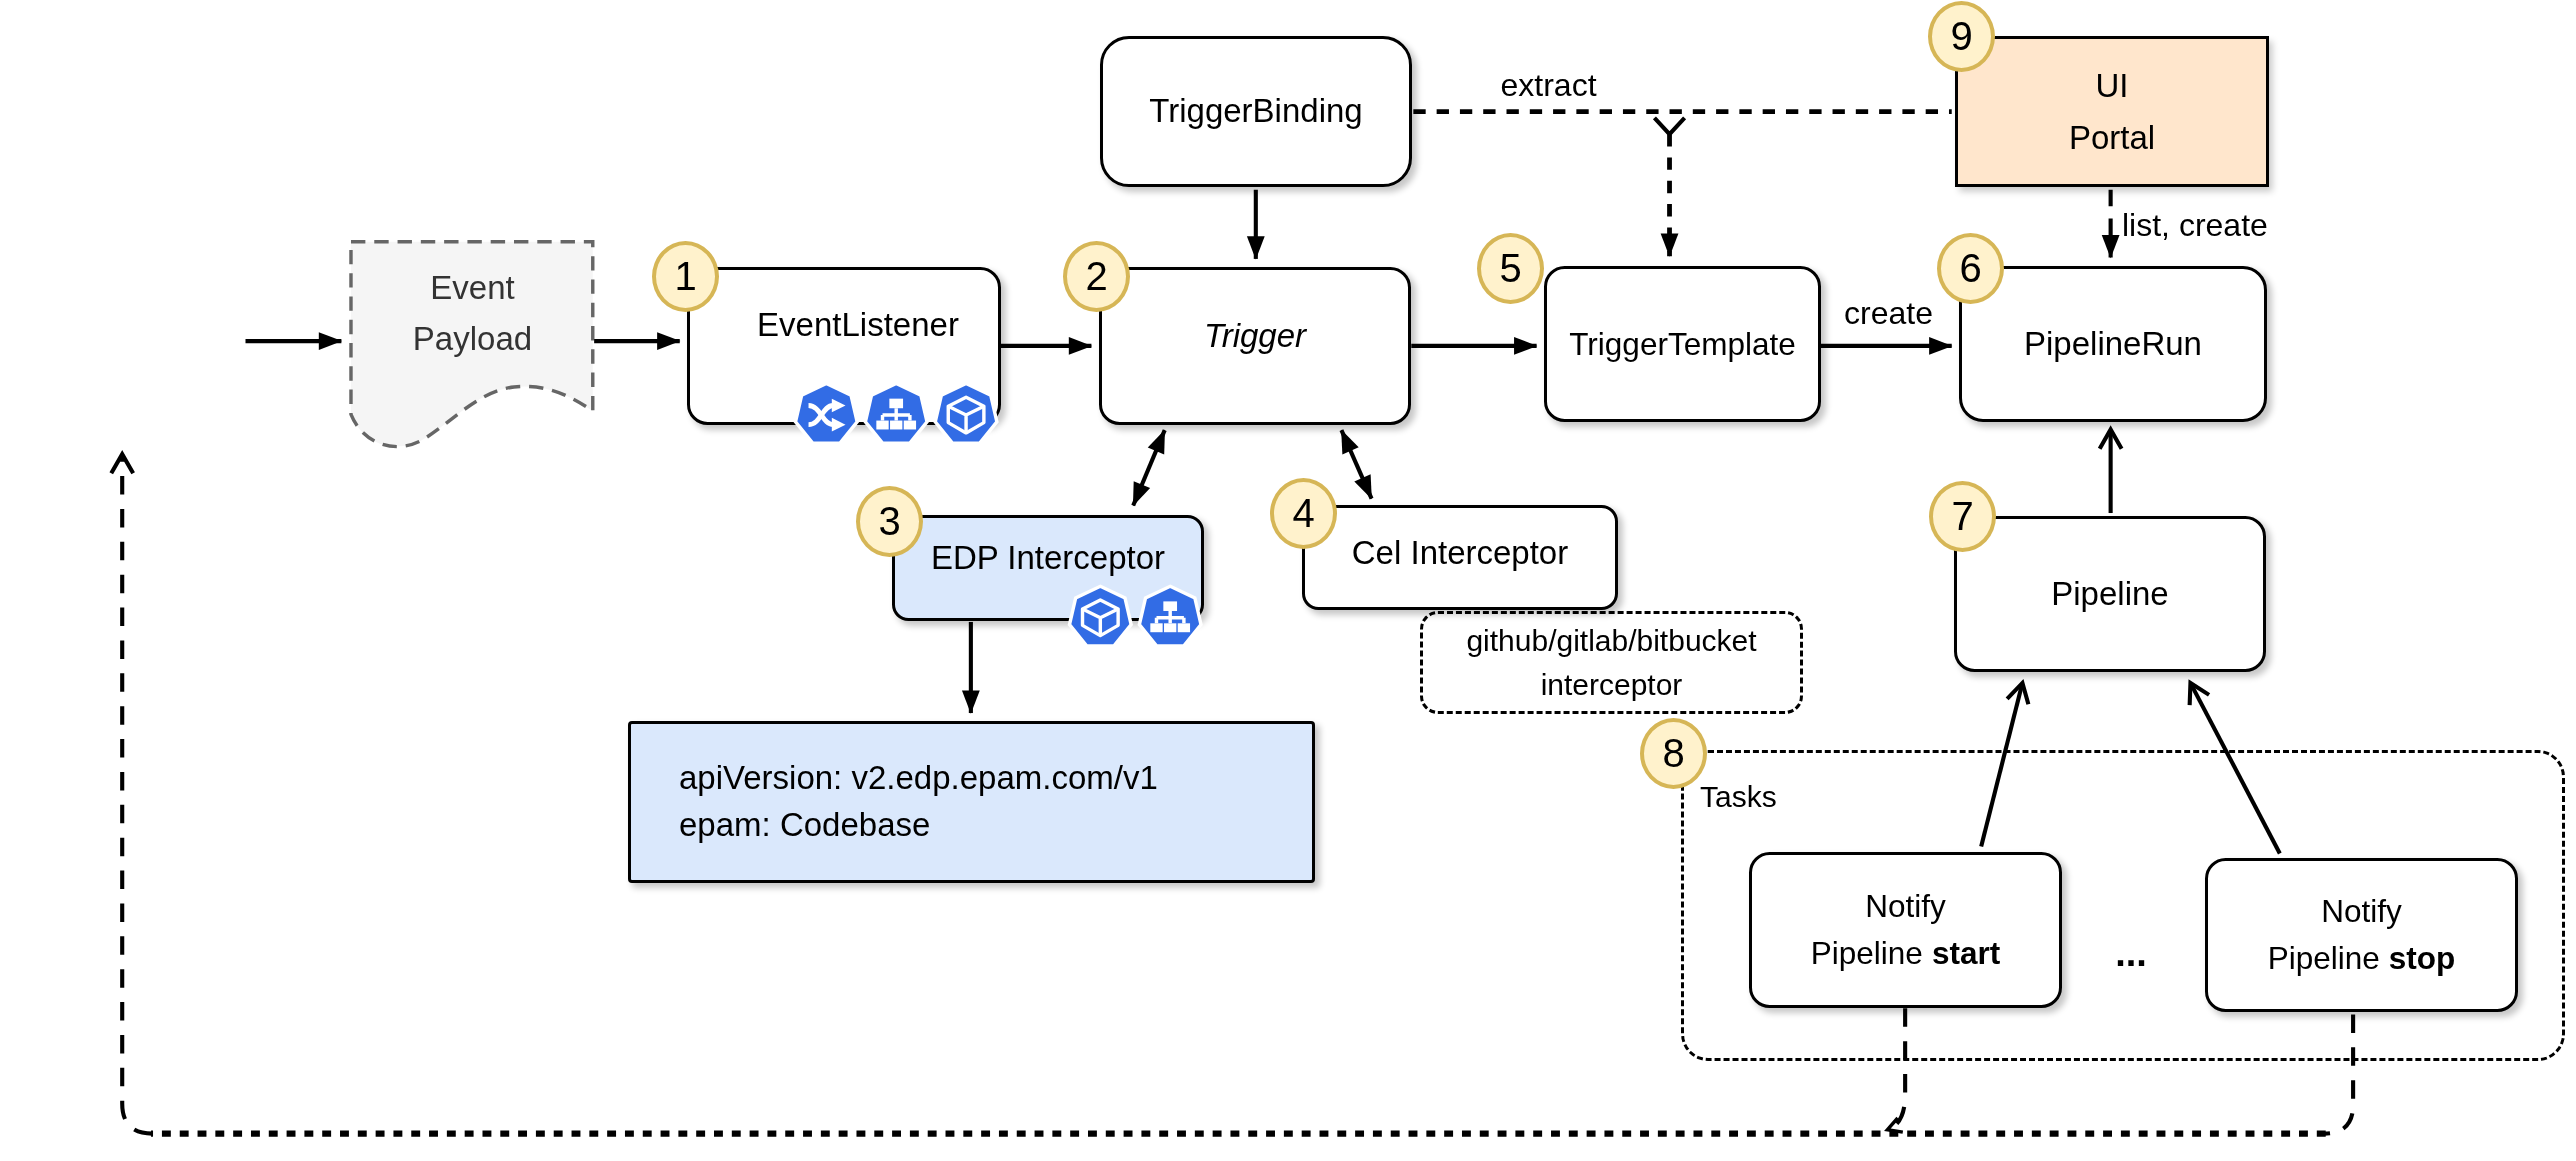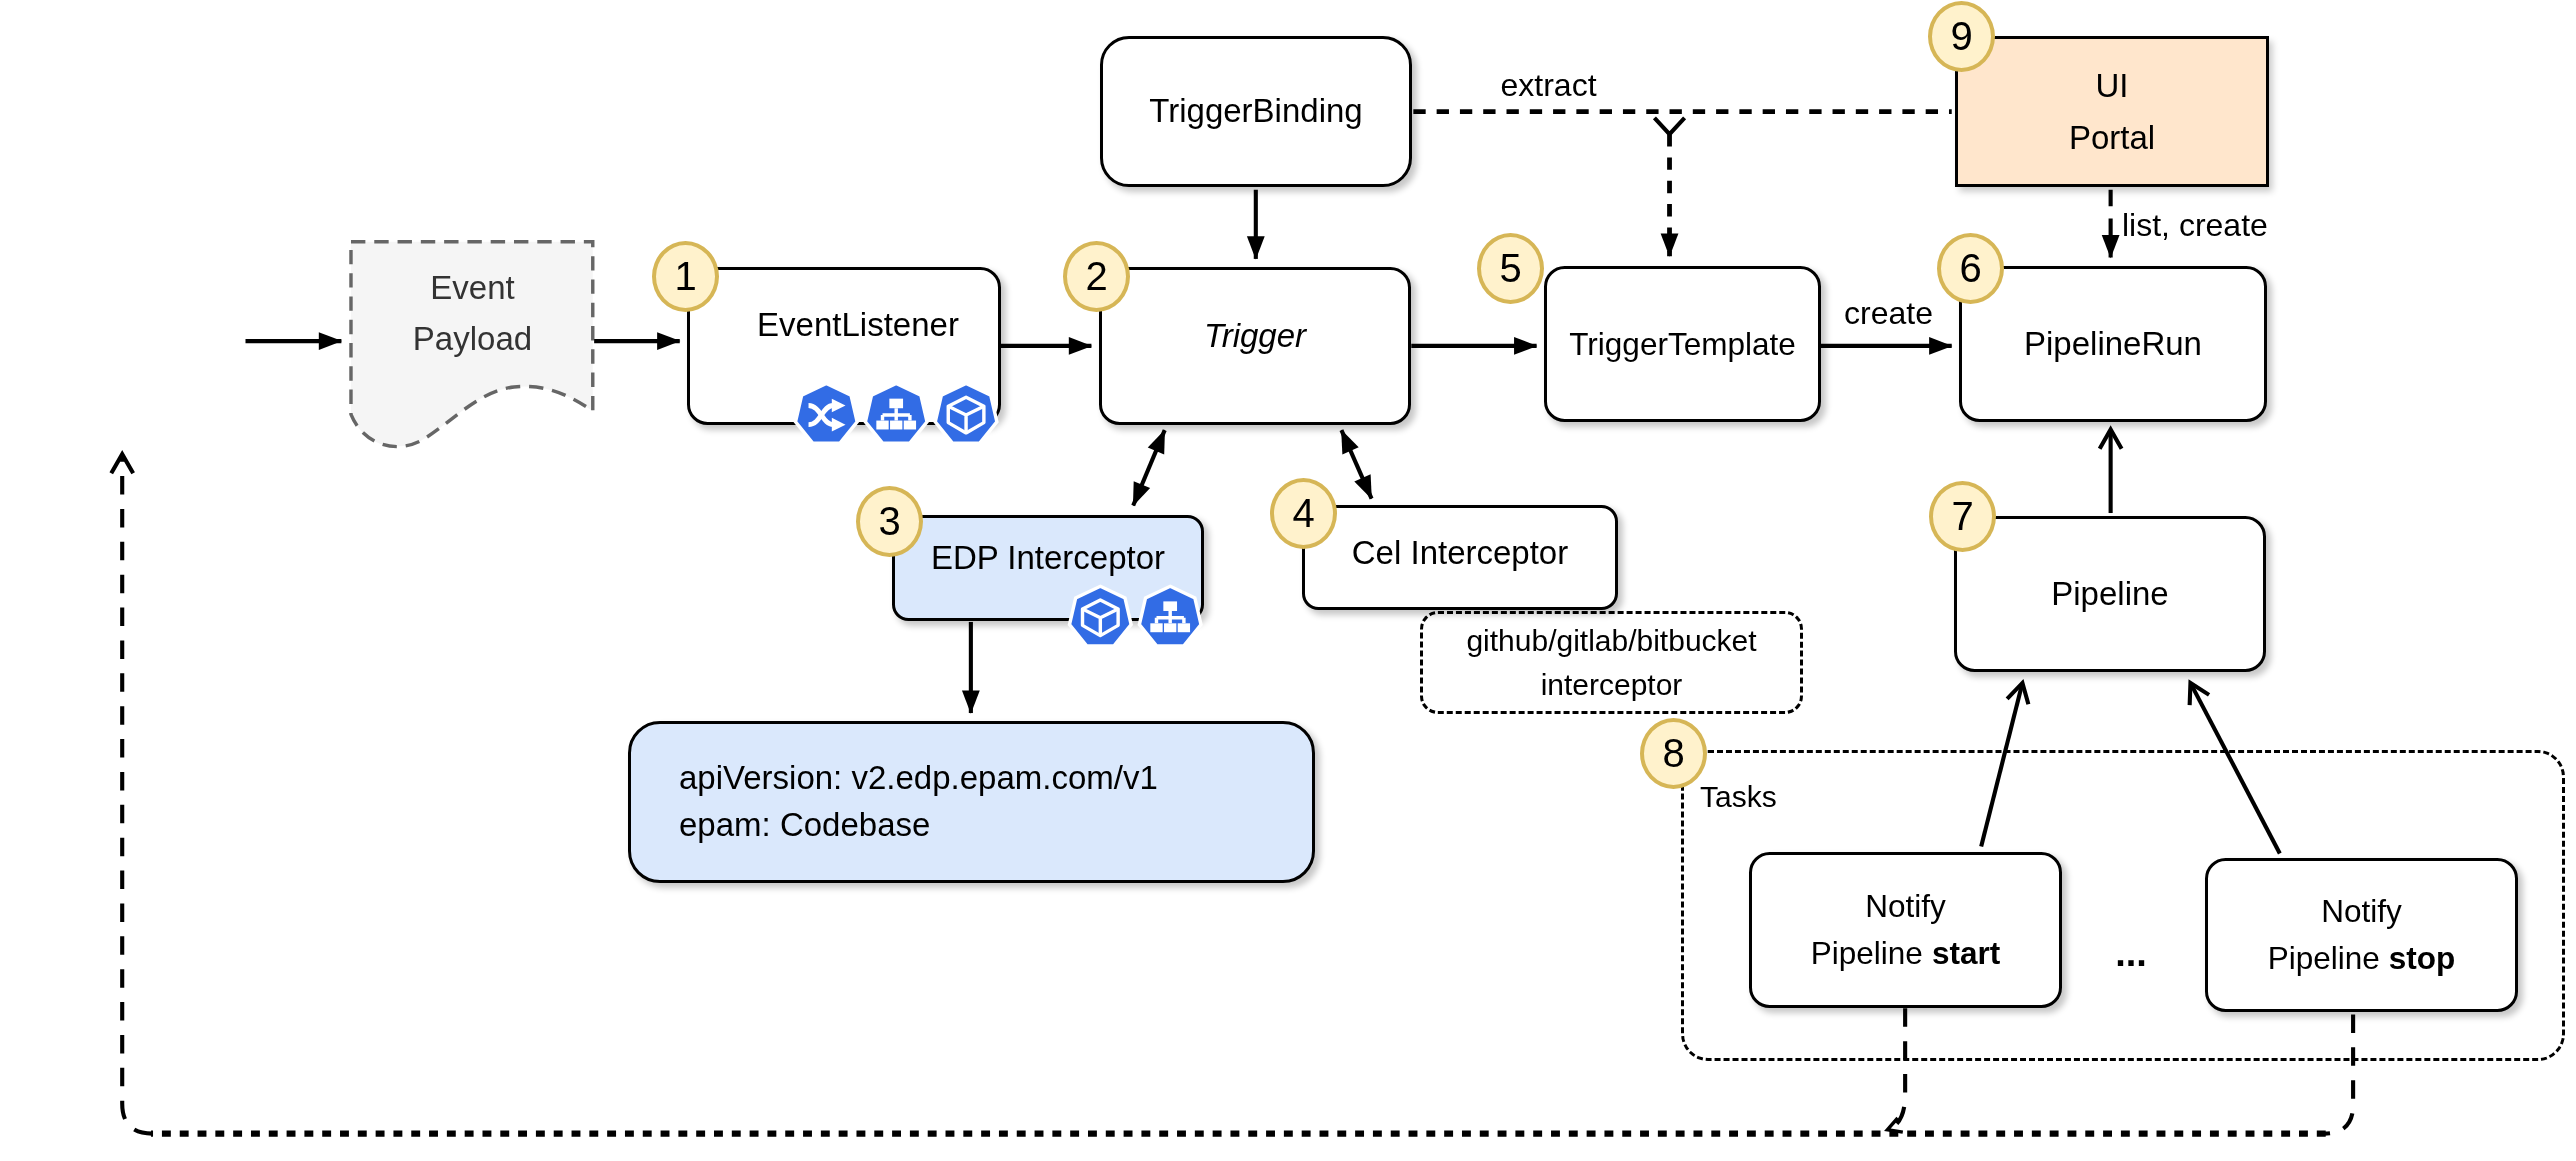--- a/index.html
+++ b/index.html
@@ -133,21 +133,21 @@
   </div>
 
   <div class="box" style="left:1099px;top:267px;width:312px;height:158px;">
     <span style="margin-top:-20.6px;font-style:italic;">Trigger</span>
   </div>
 
   <div class="box" style="left:1544px;top:266px;width:277px;height:156px;font-size:31.5px;">
     <span>TriggerTemplate</span>
   </div>
 
-  <div class="box" style="left:1959px;top:266px;width:308px;height:156px;">
+  <div class="box" style="left:1959px;top:266px;width:308px;height:156px;border-radius:24px;">
     <span>PipelineRun</span>
   </div>
 
   <div class="box" style="left:1955px;top:36px;width:314px;height:151px;border-radius:0;background:#ffe6cc;line-height:1.55;">
     <div>UI</div>
     <div>Portal</div>
   </div>
 
   <div class="box" style="left:892px;top:515px;width:312px;height:106px;border-radius:16.4px;background:#dae8fc;">
     <span style="margin-top:-19px;">EDP Interceptor</span>
@@ -155,21 +155,21 @@
 
   <div class="box" style="left:1302px;top:505px;width:316px;height:105px;border-radius:16.4px;">
     <span style="margin-top:-9.6px;">Cel Interceptor</span>
   </div>
 
   <div class="dashedbox" style="left:1420px;top:611px;width:383px;height:103px;border-radius:18px;display:flex;flex-direction:column;align-items:center;justify-content:center;font-size:30px;line-height:1.45;background:#fff;z-index:1;">
     <div>github/gitlab/bitbucket</div>
     <div>interceptor</div>
   </div>
 
-  <div class="box" style="left:628px;top:721px;width:687px;height:162px;border-radius:32px;background:#dae8fc;align-items:flex-start;justify-content:center;padding-left:48px;font-size:33px;line-height:1.42;text-align:center;">
+  <div class="box" style="left:628px;top:721px;width:687px;height:162px;border-radius:4px;background:#dae8fc;align-items:flex-start;justify-content:center;padding-left:48px;font-size:33px;line-height:1.42;text-align:center;">
     <div>apiVersion: v2.edp.epam.com/v1</div>
     <div>epam: Codebase</div>
   </div>
 
   <div class="box" style="left:1954px;top:516px;width:312px;height:156px;">
     <span>Pipeline</span>
   </div>
 
   <div class="dashedbox" style="left:1681px;top:750px;width:884px;height:311px;"></div>
 

